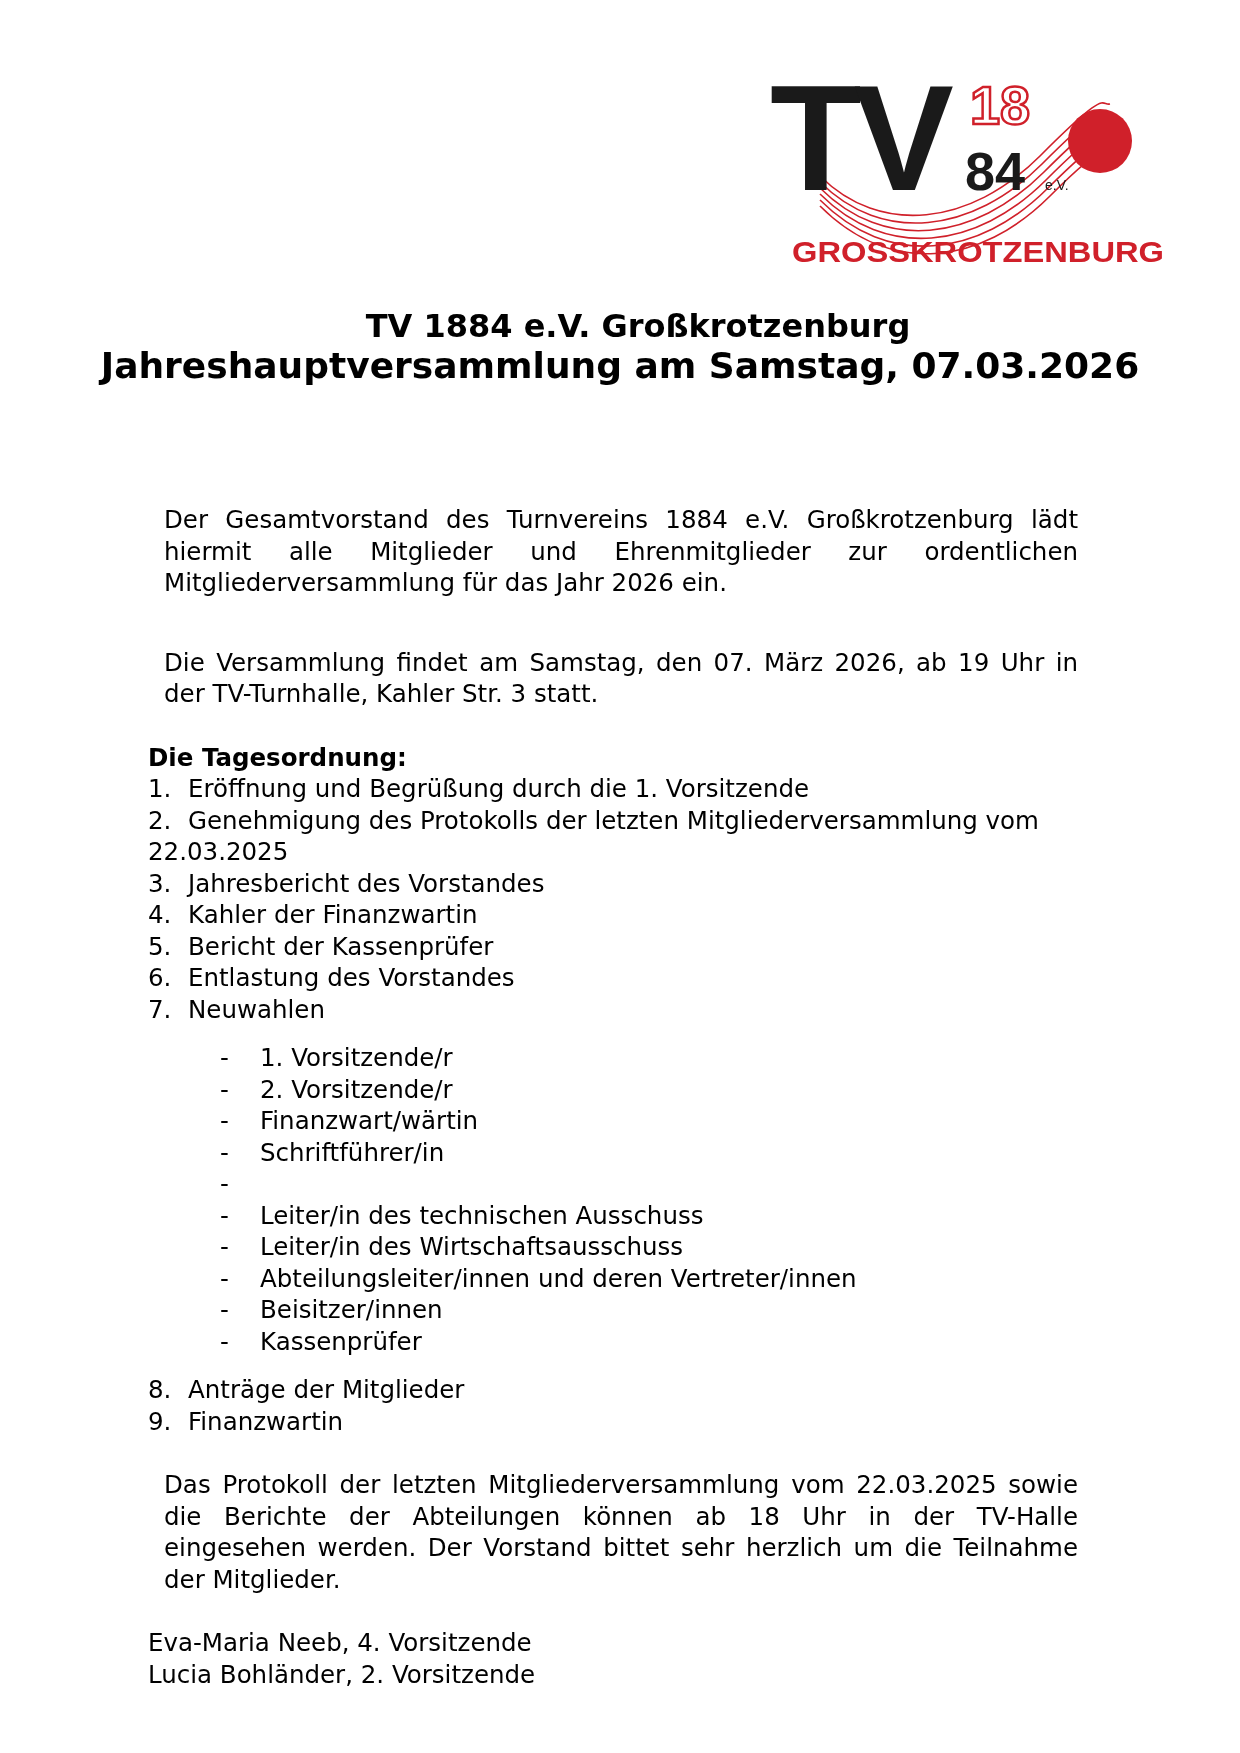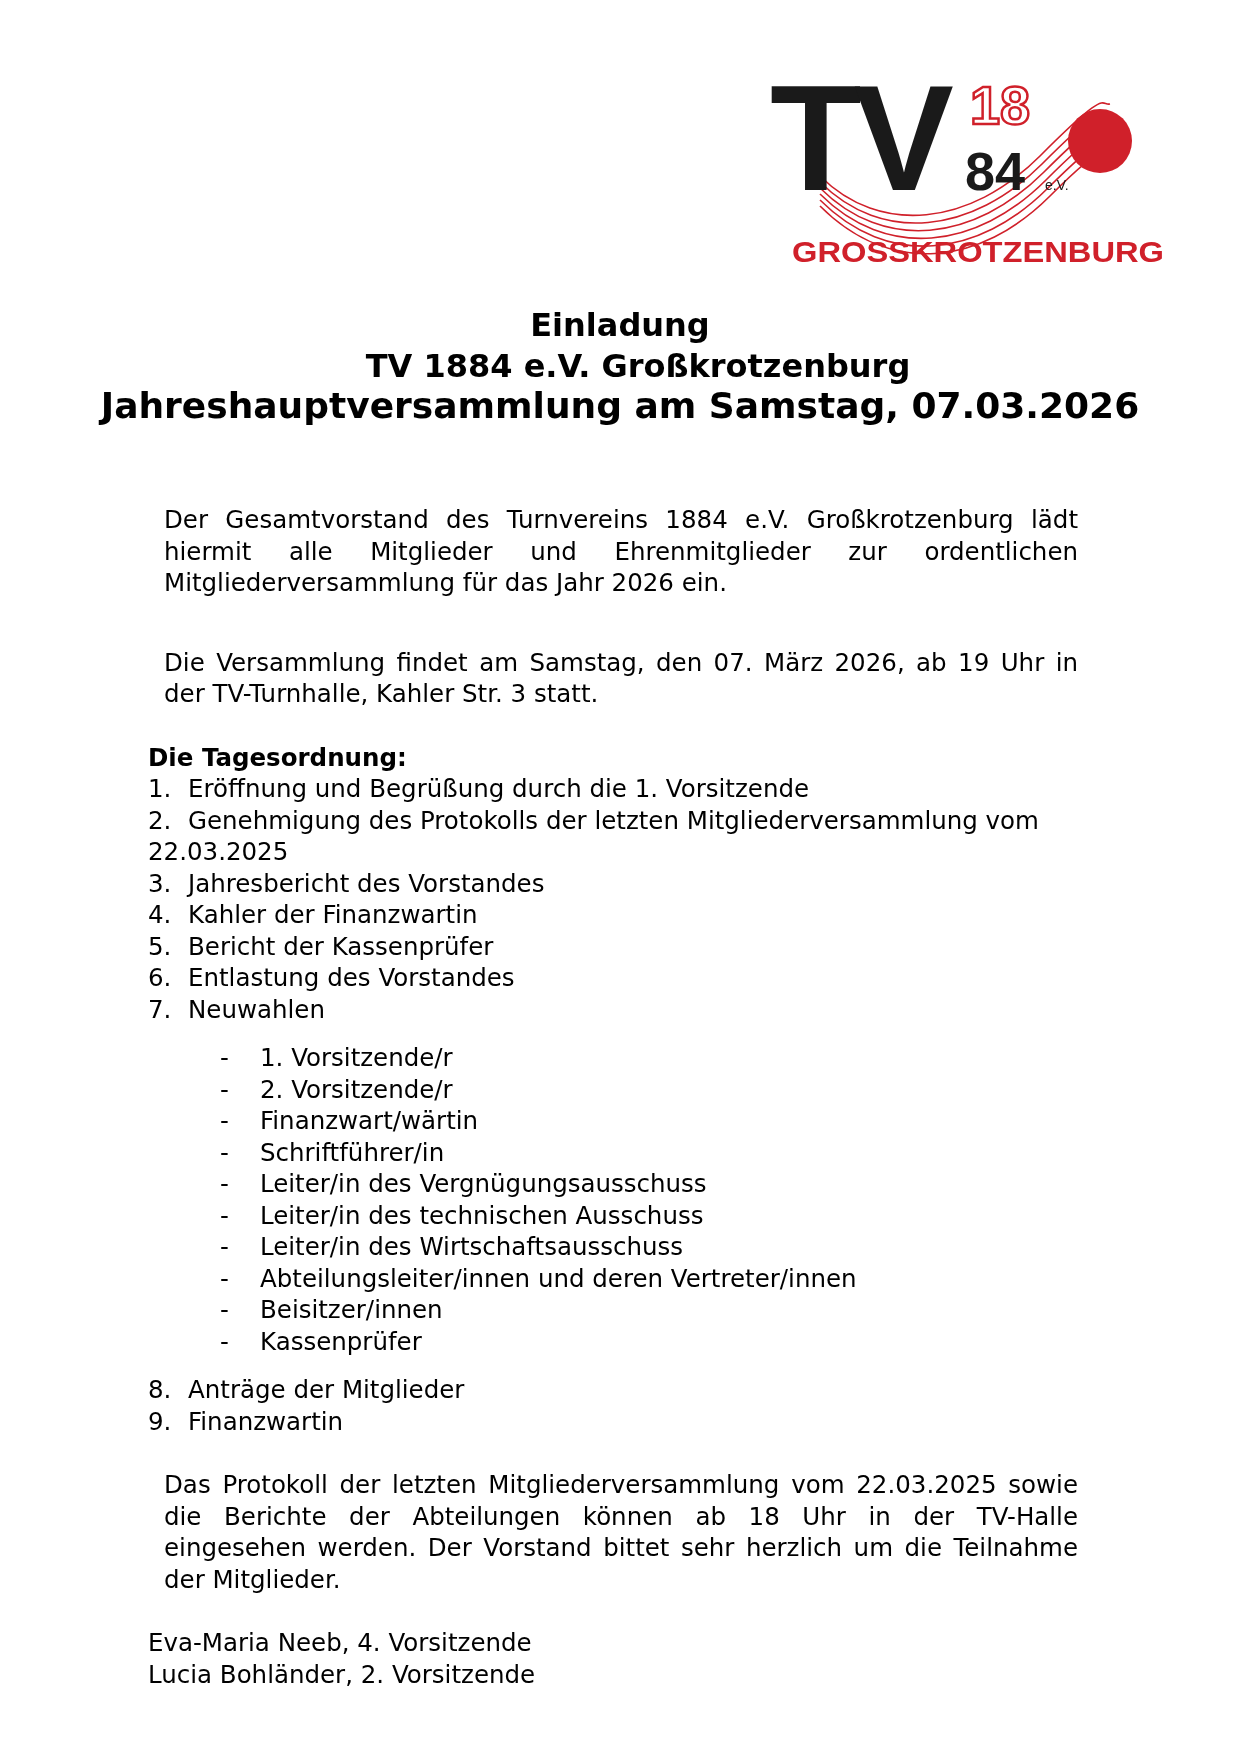--- a/index.html
+++ b/index.html
@@ -36,21 +36,20 @@
   </g>
   <text x="0" y="114" font-family="Liberation Sans, sans-serif" font-weight="bold" font-size="150" fill="#1a1a1a" letter-spacing="-8">TV</text>
   <text x="200" y="48" font-family="Liberation Sans, sans-serif" font-weight="bold" font-size="54" fill="#ffffff" stroke="#d0202a" stroke-width="2.5">18</text>
   <text x="195" y="114" font-family="Liberation Sans, sans-serif" font-weight="bold" font-size="54" fill="#1a1a1a">84</text>
   <text x="275" y="114" font-family="Liberation Sans, sans-serif" font-size="14" fill="#1a1a1a">e.V.</text>
   <circle cx="330" cy="65" r="32" fill="#d0202a"></circle>
   <text x="22" y="186" font-family="Liberation Sans, sans-serif" font-weight="bold" font-size="30" fill="#d0202a" textLength="372" lengthAdjust="spacingAndGlyphs">GROSSKROTZENBURG</text>
 </svg>
 
 <div class="header">
-  <div class="h1">Einladung</div>
   <div class="h2">TV 1884 e.V. Großkrotzenburg</div>
   <div class="h3">Jahreshauptversammlung am Samstag, 07.03.2026</div>
 </div>
 
 <div class="content">
   <p class="para">Der Gesamtvorstand des Turnvereins 1884 e.V. Großkrotzenburg lädt hiermit alle Mitglieder und Ehrenmitglieder zur ordentlichen Mitgliederversammlung für das Jahr 2026 ein.</p>
   <div class="gap"></div>
   <p class="para">Die Versammlung findet am Samstag, den 07. März 2026, ab 19 Uhr in der TV-Turnhalle, Kahler Str. 3 statt.</p>
   <div class="gap"></div>
 
@@ -98,21 +97,20 @@
       <div class="sub">
           <span class="dash">-</span>
           <span>Finanzwart/wärtin</span>
         </div>
       <div class="sub">
           <span class="dash">-</span>
           <span>Schriftführer/in</span>
         </div>
       <div class="sub">
           <span class="dash">-</span>
-          <span>Leiter/in des Vergnügungsausschuss</span>
         </div>
       <div class="sub">
           <span class="dash">-</span>
           <span>Leiter/in des technischen Ausschuss</span>
         </div>
       <div class="sub">
           <span class="dash">-</span>
           <span>Leiter/in des Wirtschaftsausschuss</span>
         </div>
       <div class="sub">

